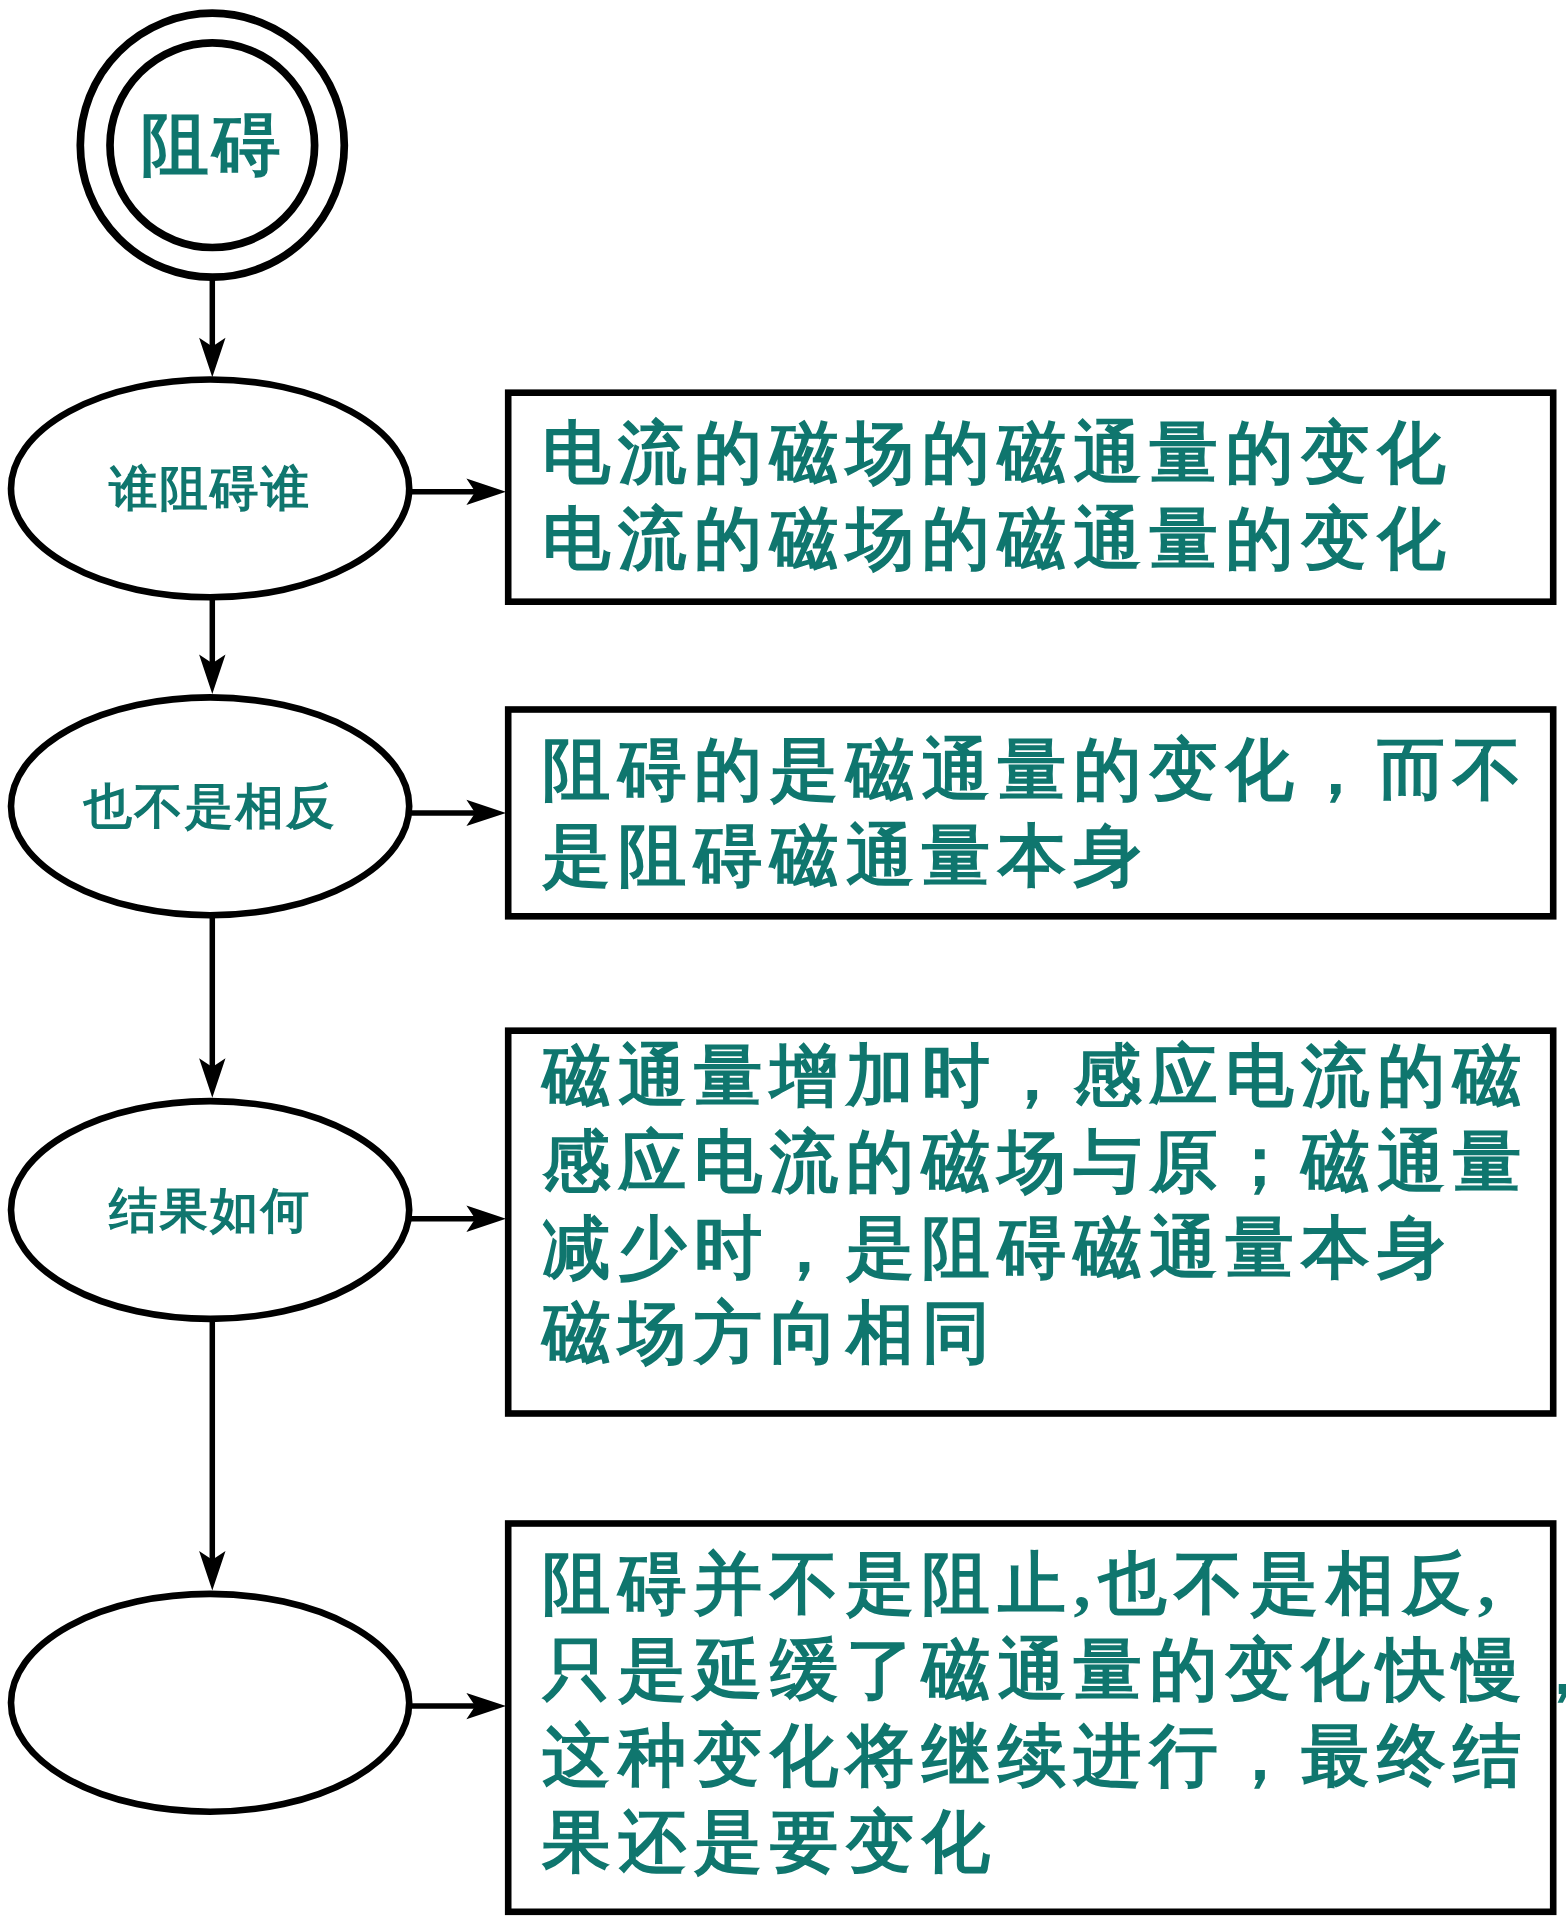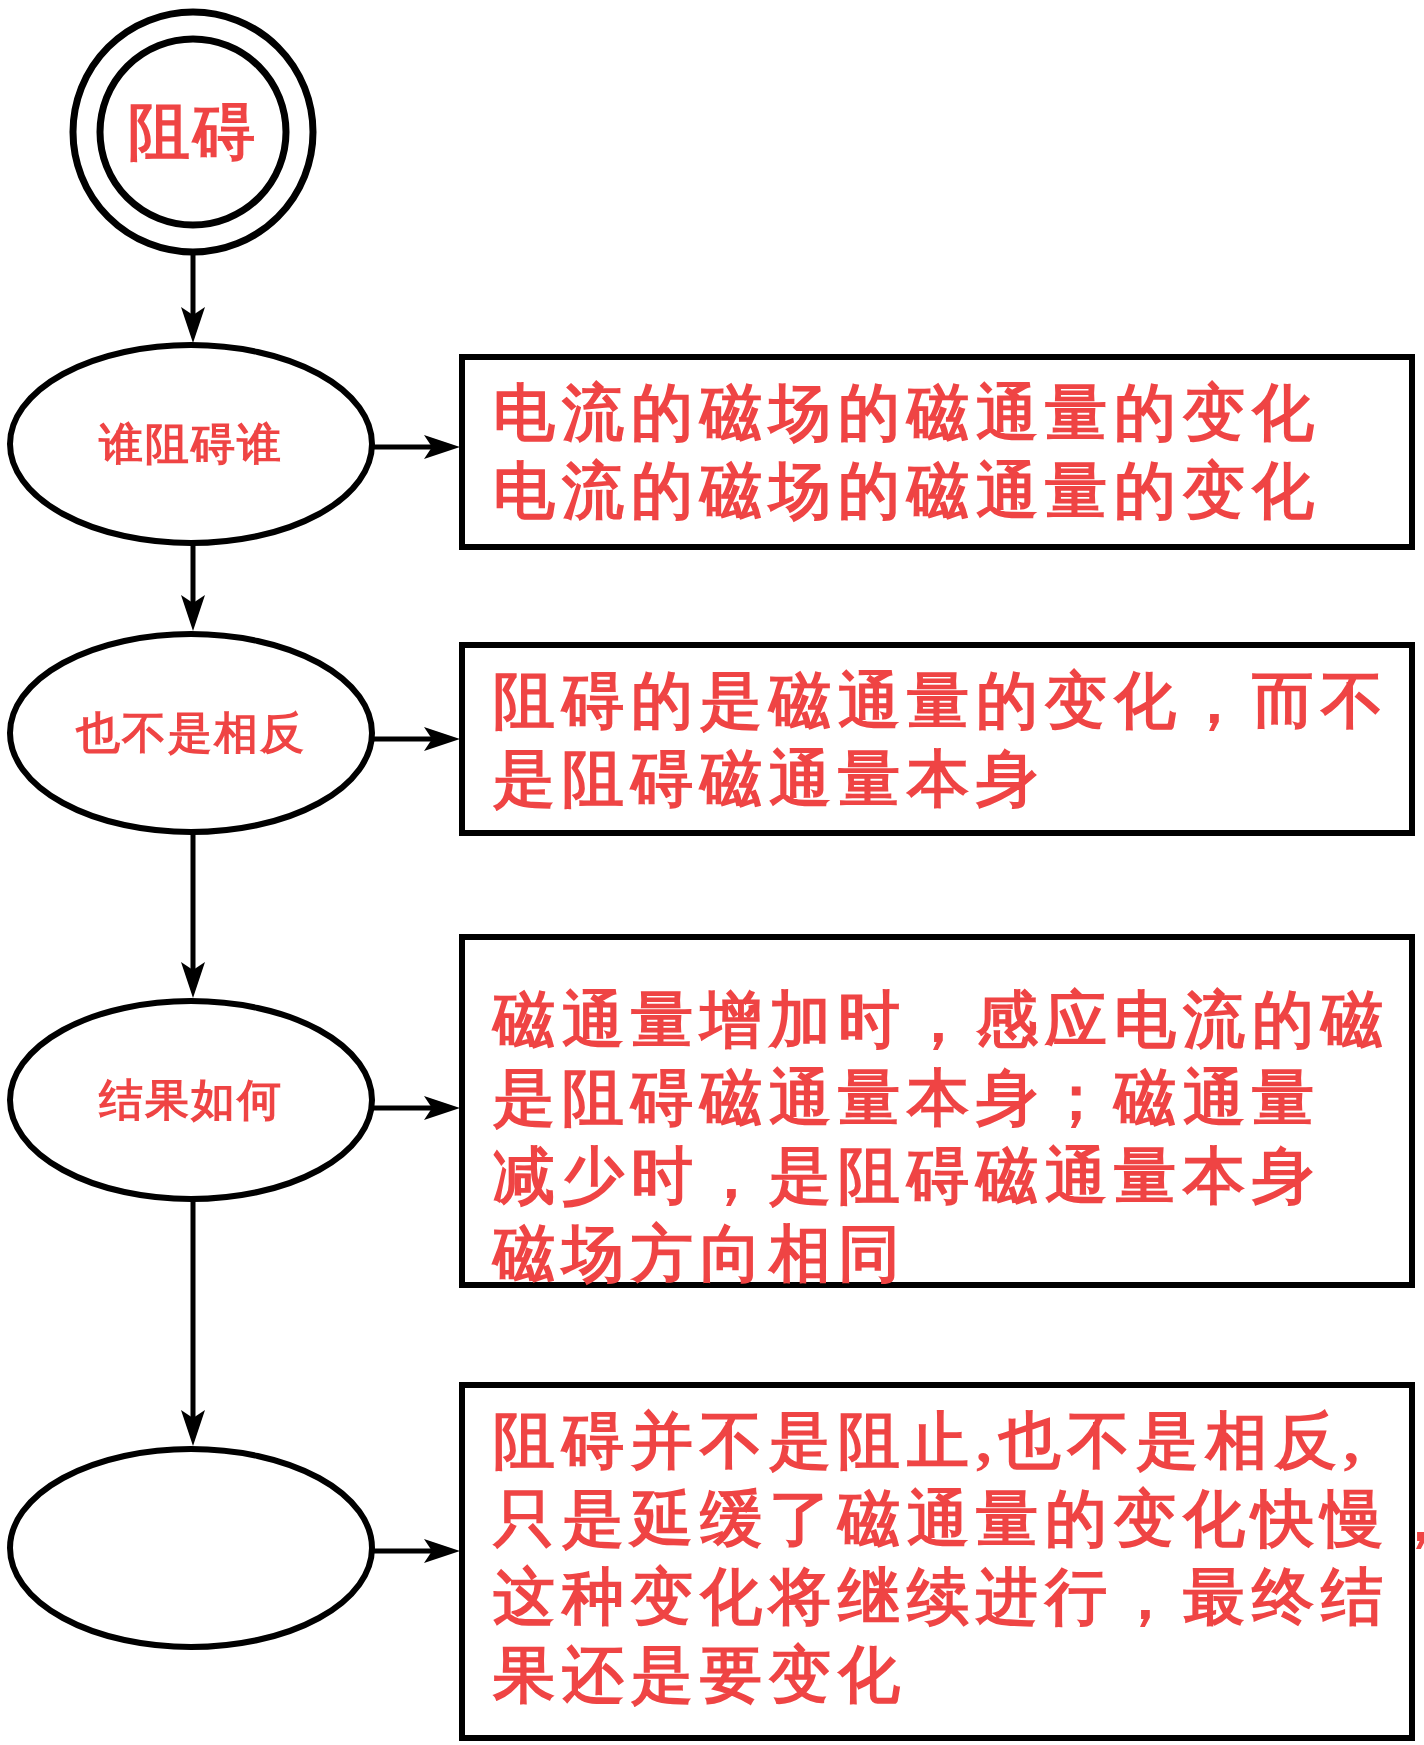--- a/index.html
+++ b/index.html
@@ -1,21 +1,21 @@
 <!DOCTYPE html>
 <html><head>
 <meta charset="utf-8">
 <style>
   html,body{margin:0;padding:0;background:#ffffff;}
   .stage{
     position:relative;
     width:1424px;height:1745px;
     background:#ffffff;
     font-family:"Liberation Serif","DejaVu Serif",serif;
-    color:#ef4444;
+    color:#0f766e;
     overflow:hidden;
   }
   svg.shapes{position:absolute;left:0;top:0;width:1424px;height:1745px;}
   .label{
     position:absolute;
     display:flex;align-items:center;justify-content:center;
     font-weight:bold;
     text-align:center;
     white-space:nowrap;
   }
@@ -24,21 +24,21 @@
   .q1{top:345px;} .q2{top:634px;} .q3{top:1001px;} .q4{top:1449px;}
   .box-text{
     position:absolute;
     left:493px;
     font-size:62px;
     line-height:78px;
     letter-spacing:7px;
     font-weight:bold;
     white-space:nowrap;
   }
-  .bt1{top:374px;} .bt2{top:662px;} .bt3{top:981px;} .bt4{top:1402px;}
+  .bt1{top:374px;} .bt2{top:662px;} .bt3{top:940px;} .bt4{top:1402px;}
 </style>
 </head>
 <body>
 
 <div class="stage">
 
   <svg class="shapes" viewBox="0 0 1424 1745">
 
     <circle cx="193" cy="132" r="120" fill="none" stroke="#000" stroke-width="7"></circle>
     <circle cx="193" cy="132" r="93" fill="none" stroke="#000" stroke-width="7"></circle>
@@ -97,21 +97,21 @@
   <div class="box-text bt1">
     <div>电流的磁场的磁通量的变化</div>
     <div>电流的磁场的磁通量的变化</div>
   </div>
   <div class="box-text bt2">
     <div>阻碍的是磁通量的变化，而不</div>
     <div>是阻碍磁通量本身</div>
   </div>
   <div class="box-text bt3">
     <div>磁通量增加时，感应电流的磁</div>
-    <div>是阻碍磁通量本身；磁通量</div>
+    <div>感应电流的磁场与原；磁通量</div>
     <div>减少时，是阻碍磁通量本身</div>
     <div>磁场方向相同</div>
   </div>
   <div class="box-text bt4">
     <div>阻碍并不是阻止,也不是相反,</div>
     <div>只是延缓了磁通量的变化快慢，</div>
     <div>这种变化将继续进行，最终结</div>
     <div>果还是要变化</div>
   </div>
 

